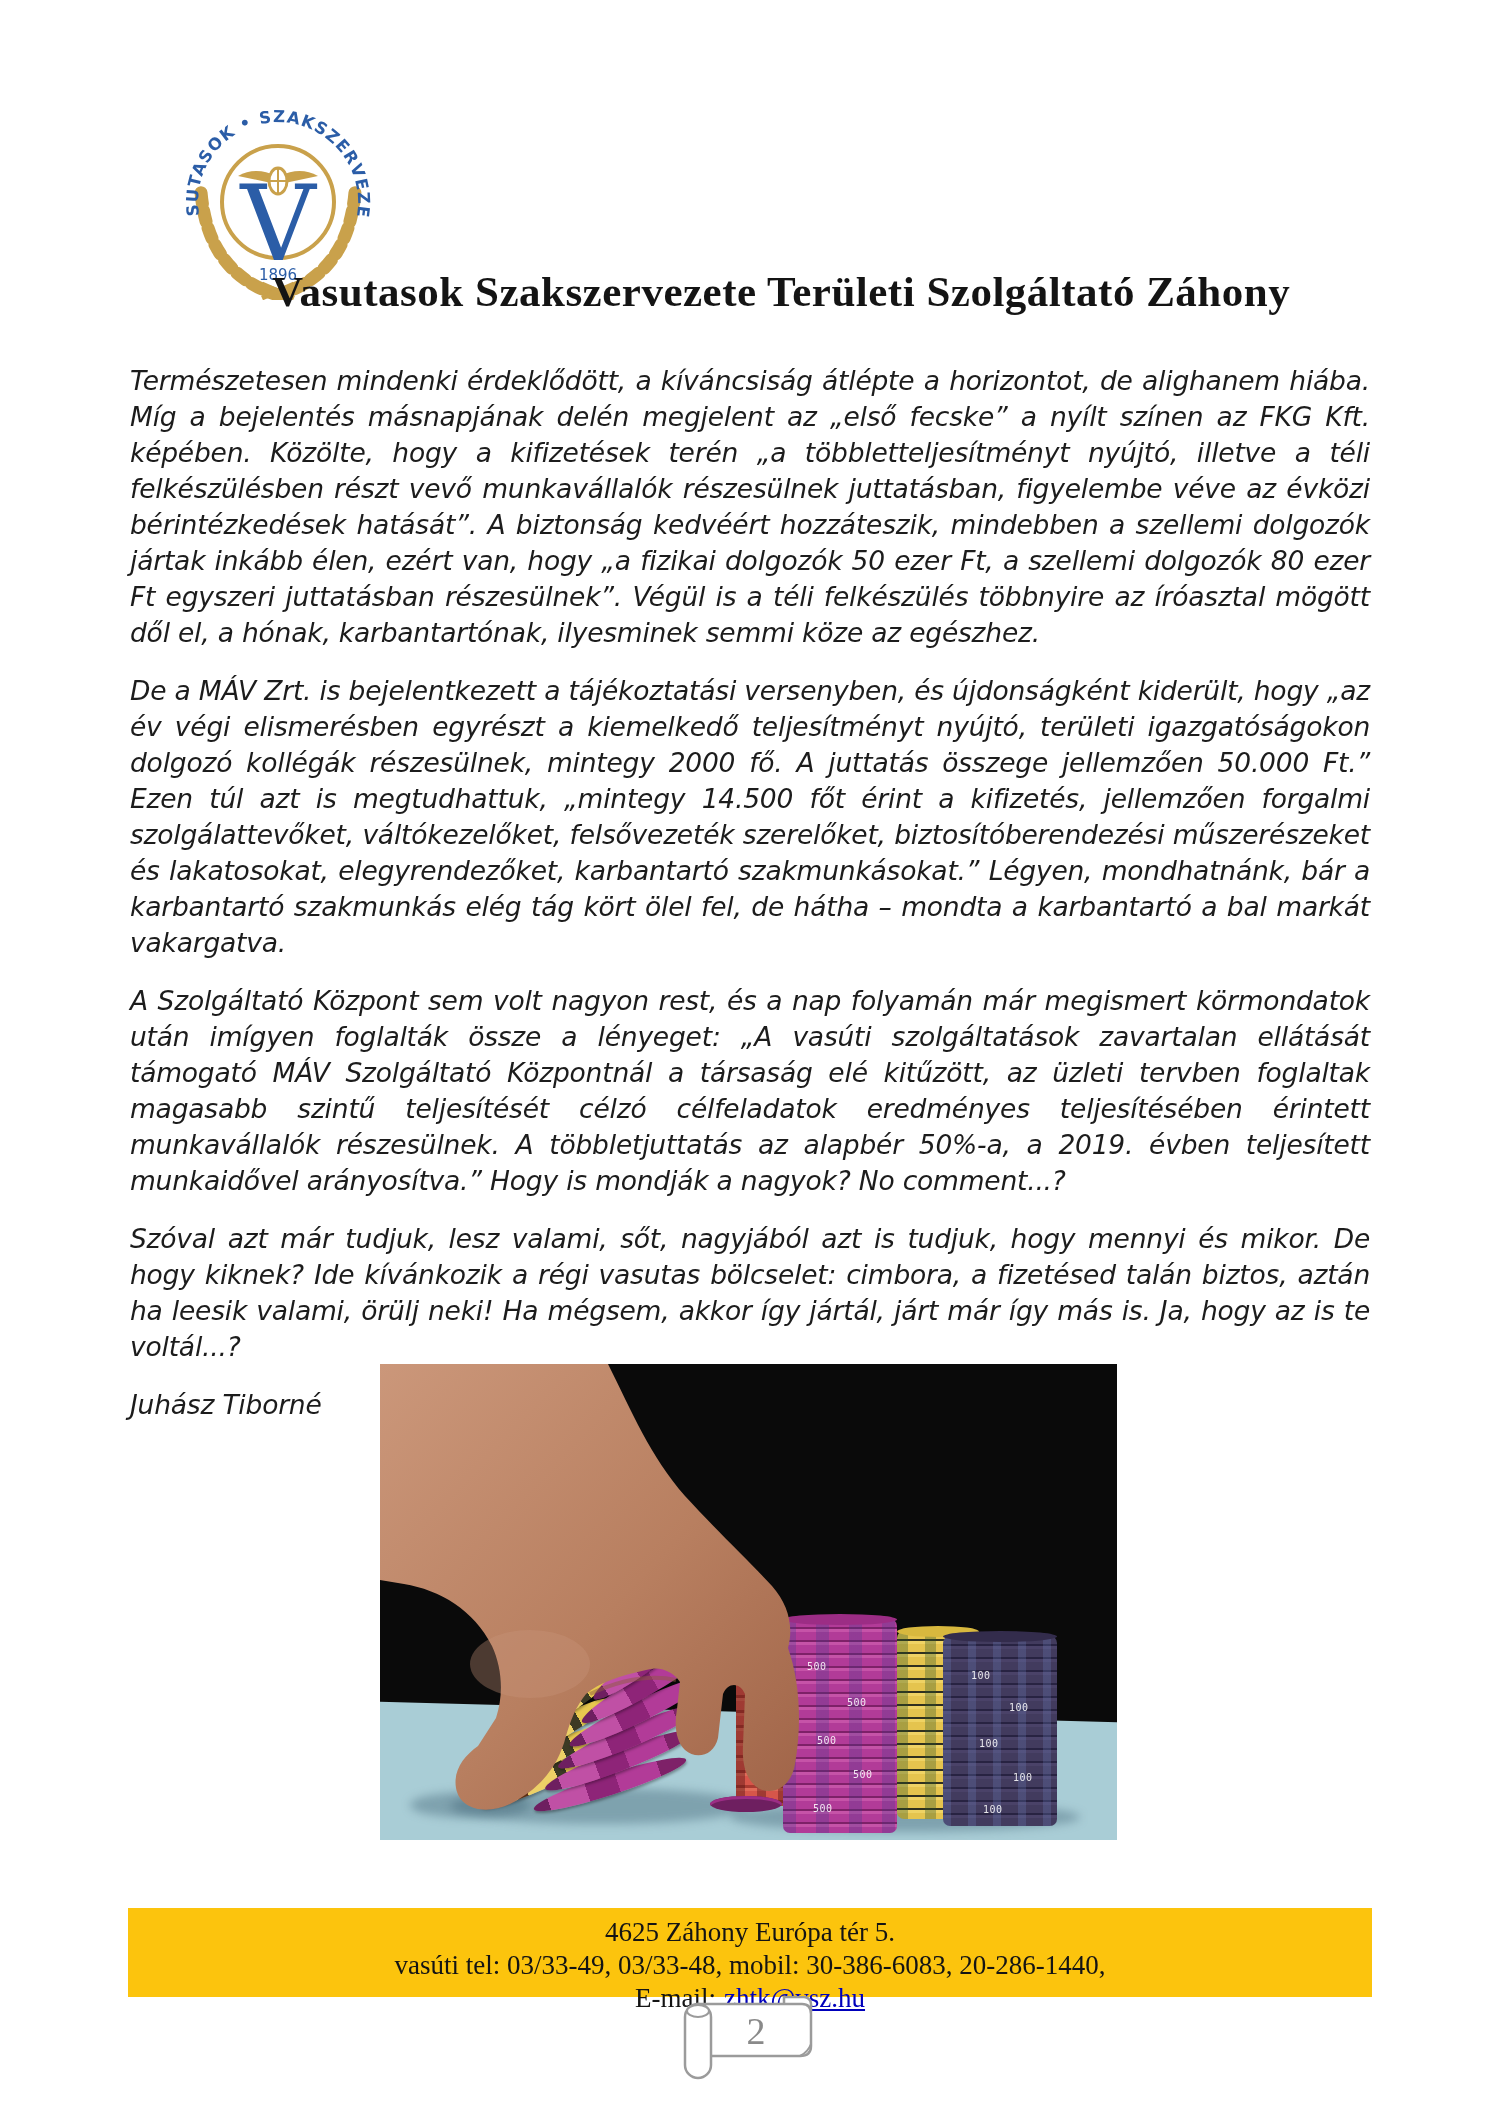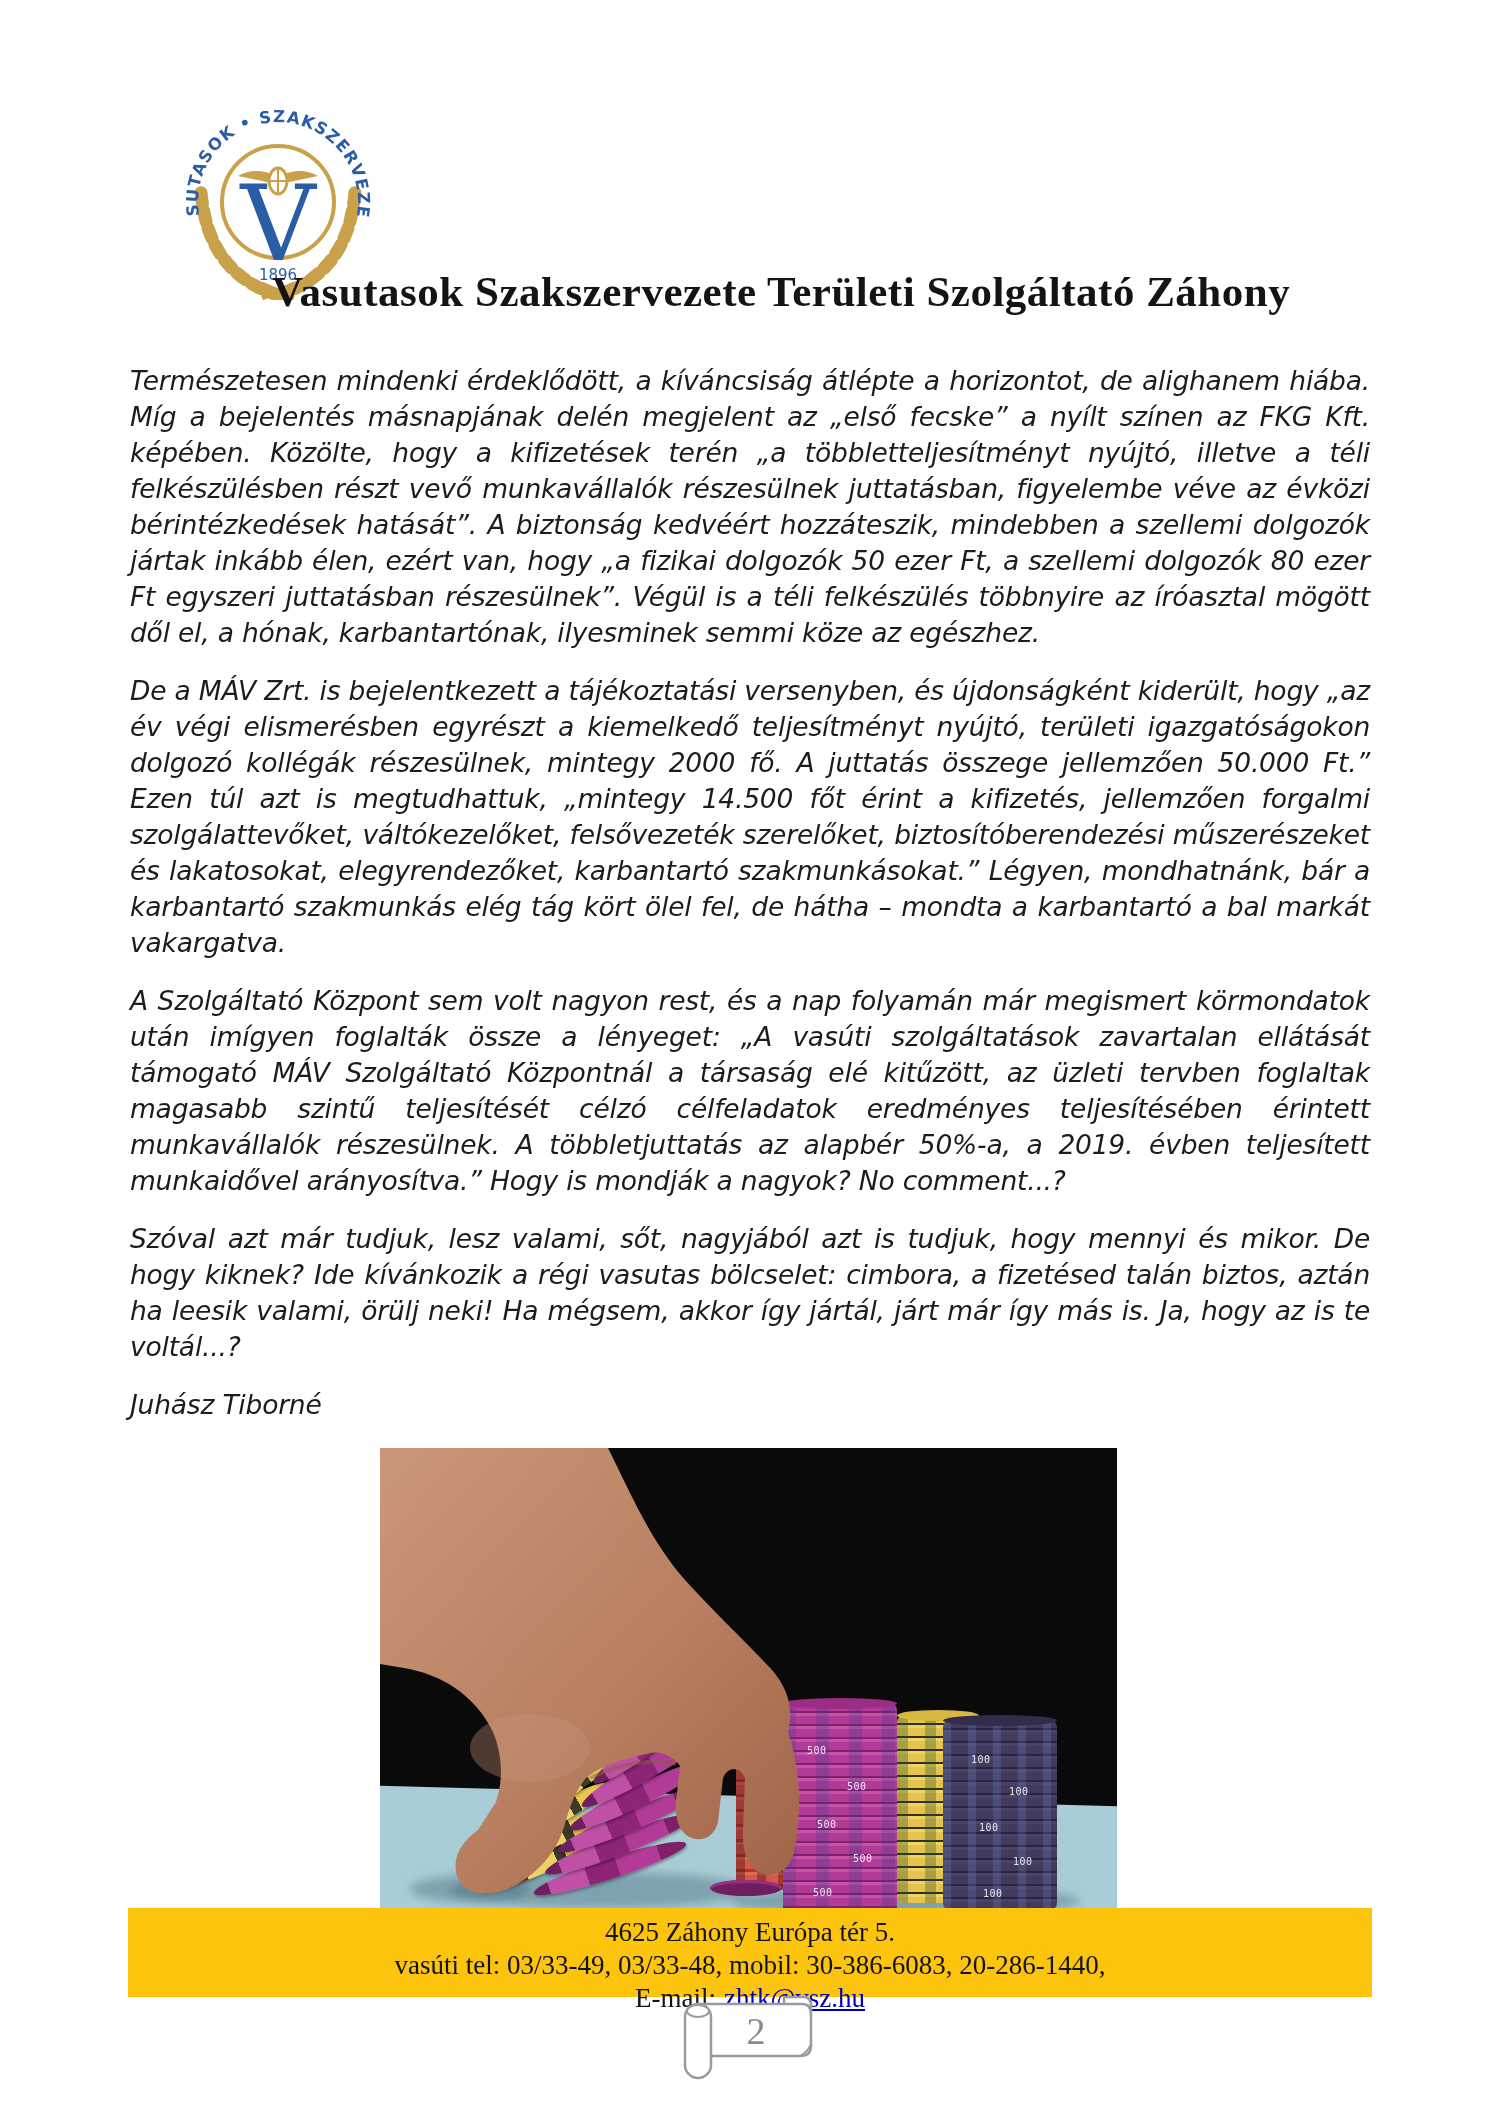--- a/index.html
+++ b/index.html
@@ -14,21 +14,21 @@
       letter-spacing:.5px;white-space:nowrap;}
 
   
   .article{position:absolute;left:130px;top:320px;width:1240px;color:#1c1c1c;
       font-family:"DejaVu Sans",sans-serif;font-style:italic;font-size:26.5px;
       line-height:36px;text-align:justify;letter-spacing:-.2px;margin-top:43px;}
   .article p{margin:0 0 22px 0;}
   .signature{margin-top:10px;}
 
   
-  .photo{position:absolute;left:380px;top:1448px;width:737px;height:476px;margin:0;
+  .photo{position:absolute;left:380px;top:1364px;width:737px;height:476px;margin:0;
       overflow:hidden;background:#0a0a0a;}
   .ph-surface{position:absolute;left:-30px;right:-30px;top:348px;height:190px;
       background:#a9cdd6;transform:rotate(1.6deg);}
   .ph-shadow{position:absolute;border-radius:50%;background:rgba(58,92,110,.38);filter:blur(5px);}
   .sh-fan{left:70px;top:424px;width:300px;height:36px;}
   .sh-stacks{left:350px;top:438px;width:350px;height:30px;}
   .sh-thumb{left:30px;top:428px;width:120px;height:26px;}
 
   .stack{position:absolute;border-radius:7px;}
   .stack::before{content:"";position:absolute;left:0;right:0;top:-5px;height:11px;border-radius:50%;}

